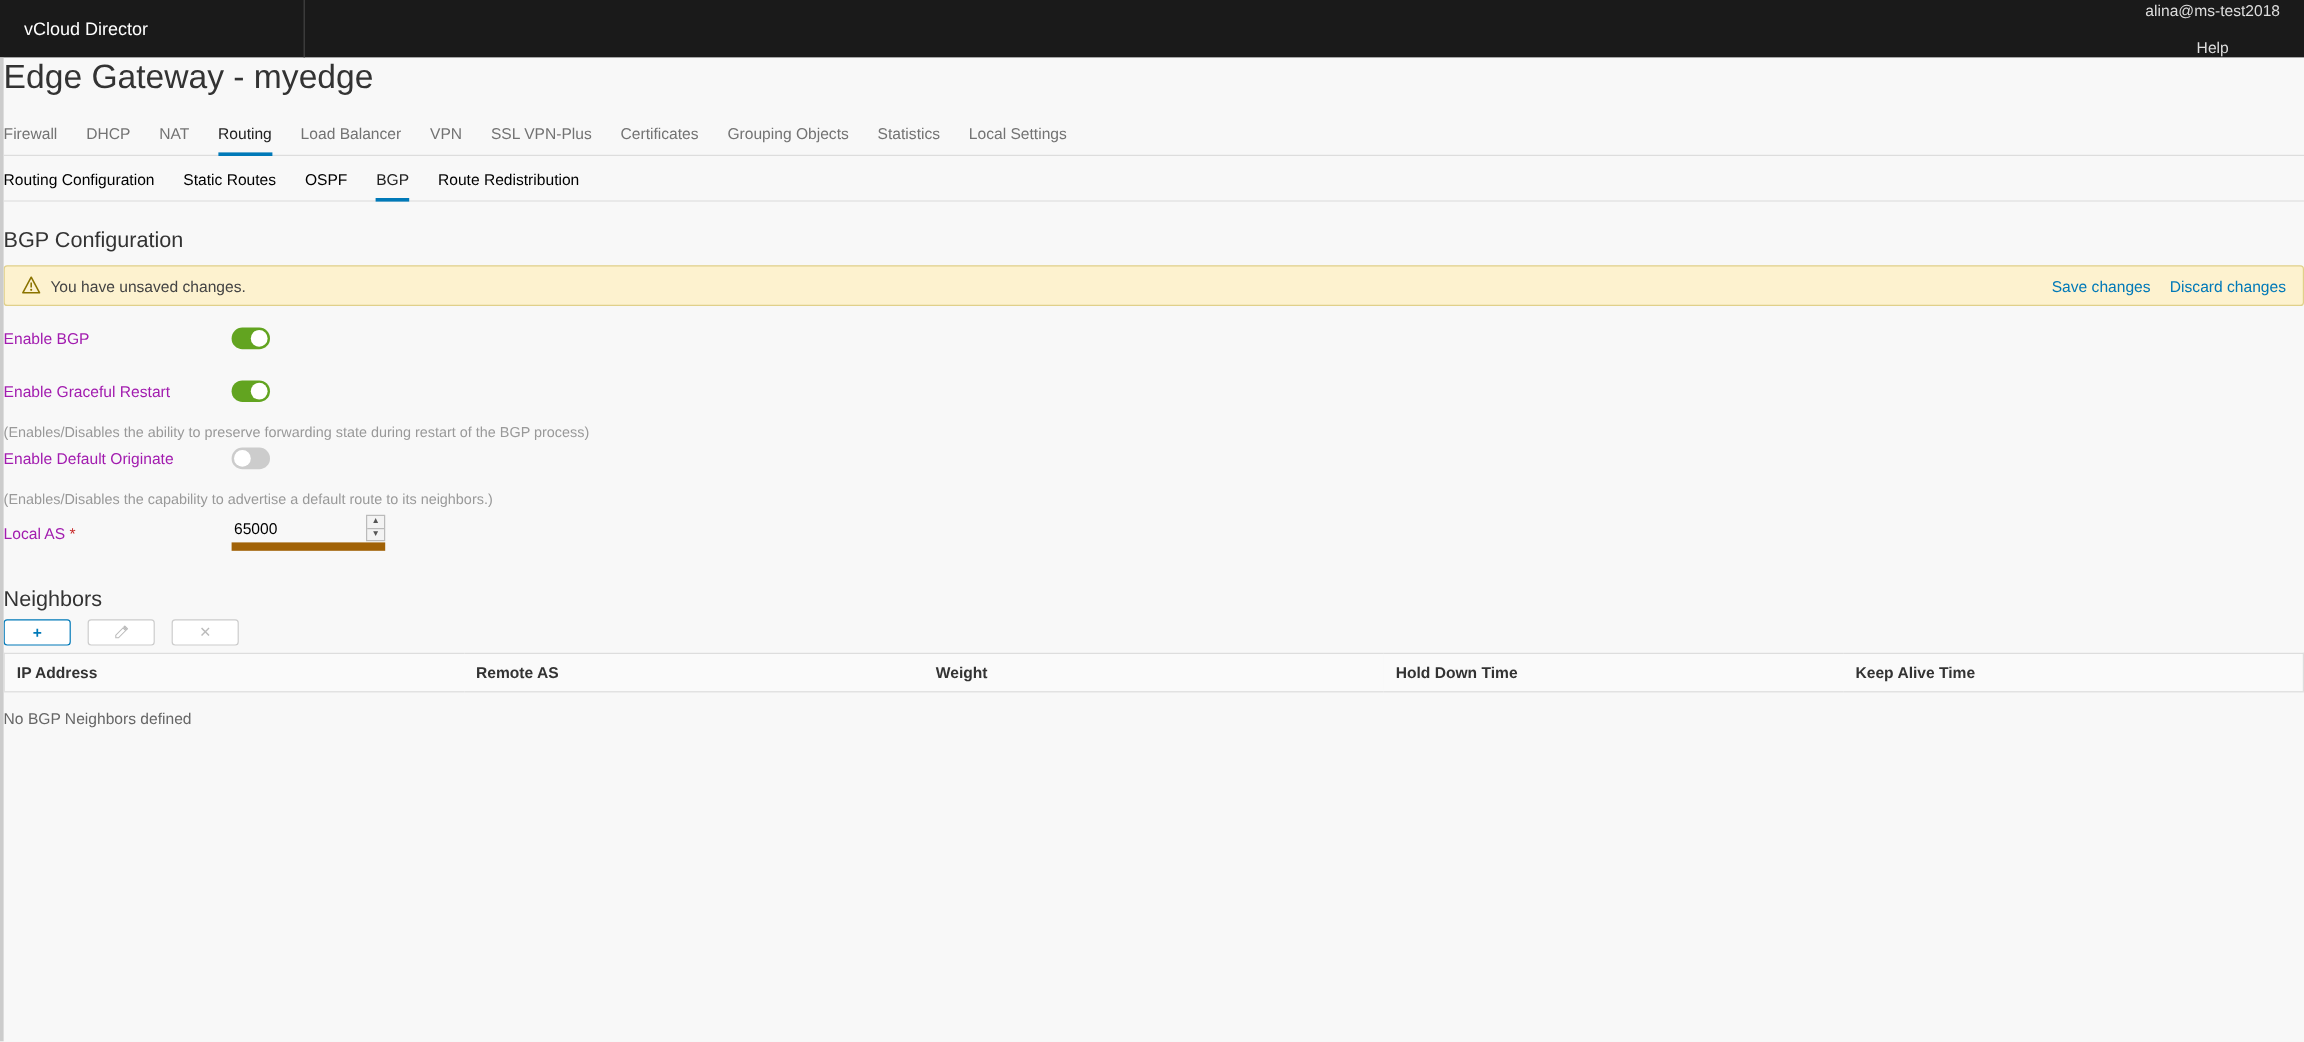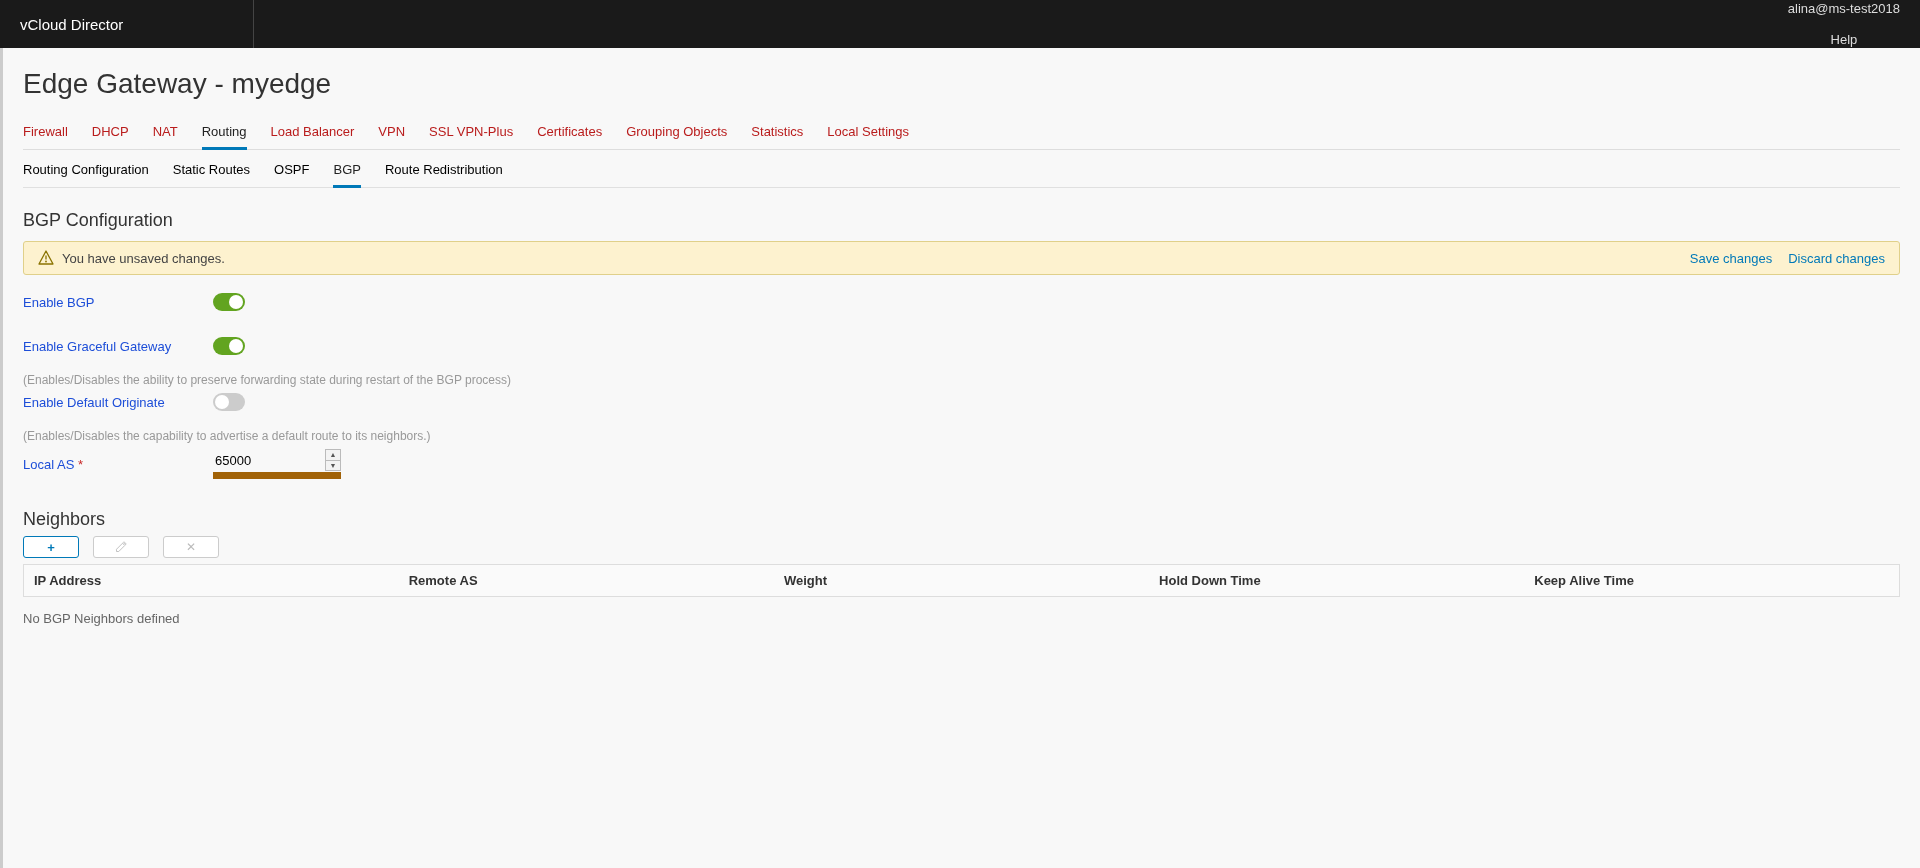--- a/index.html
+++ b/index.html
@@ -50,38 +50,37 @@
       cursor: pointer;
     }
     .main-container {
       height: calc(100vh - 48px);
       overflow-y: auto;
       padding: 0;
       background: #f8f8f8;
       border-left: 3px solid #ccc;
     }
     .content {
-      padding: 20px;
     }
     .page-title {
       font-size: 28px;
       font-weight: 300;
       color: #333;
       margin-bottom: 16px;
     }
     .tabs-primary {
       display: flex;
       gap: 24px;
       border-bottom: 1px solid #ddd;
       padding-bottom: 0;
     }
     .tab-primary {
       padding: 8px 0;
       font-size: 13px;
-      color: #b91c1c;
+      color: #737373;
       cursor: pointer;
       border-bottom: 3px solid transparent;
       margin-bottom: -1px;
     }
     .tab-primary.active {
       color: #222;
       border-bottom: 3px solid #0079b8;
     }
     .tabs-secondary {
       display: flex;
@@ -139,21 +138,21 @@
       display: inline-block;
     }
     .form-row {
       display: flex;
       align-items: center;
       margin-top: 18px;
     }
     .form-label {
       width: 190px;
       font-size: 13px;
-      color: #1d4ed8;
+      color: #a21caf;
     }
     .form-label.required::after {
       content: " *";
       color: #c72828;
     }
     .toggle {
       position: relative;
       width: 32px;
       height: 18px;
       border-radius: 9px;
@@ -340,21 +339,21 @@
     </div>
 
     <div class="form-row">
       <div class="form-label">Enable BGP</div>
       <div class="toggle">
         <div class="toggle-knob"></div>
       </div>
     </div>
 
     <div class="form-row" style="margin-top:26px;">
-      <div class="form-label">Enable Graceful Gateway</div>
+      <div class="form-label">Enable Graceful Restart</div>
       <div class="toggle">
         <div class="toggle-knob"></div>
       </div>
     </div>
 
     <div class="hint-text">(Enables/Disables the ability to preserve forwarding state during restart of the BGP process)</div>
 
     <div class="form-row" style="margin-top:6px;">
       <div class="form-label">Enable Default Originate</div>
       <div class="toggle off">

